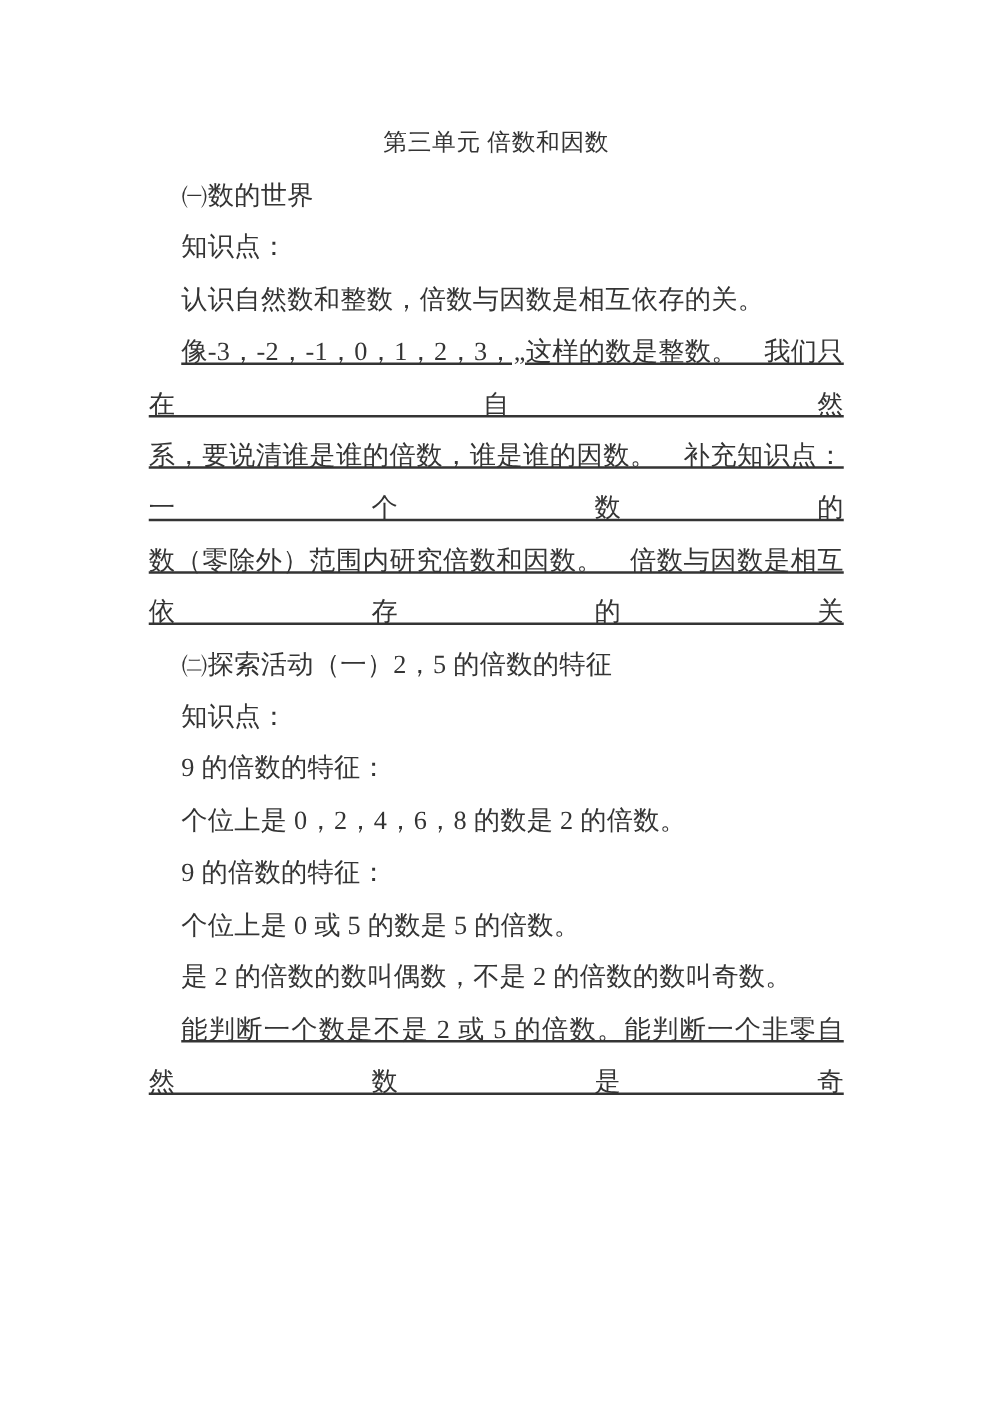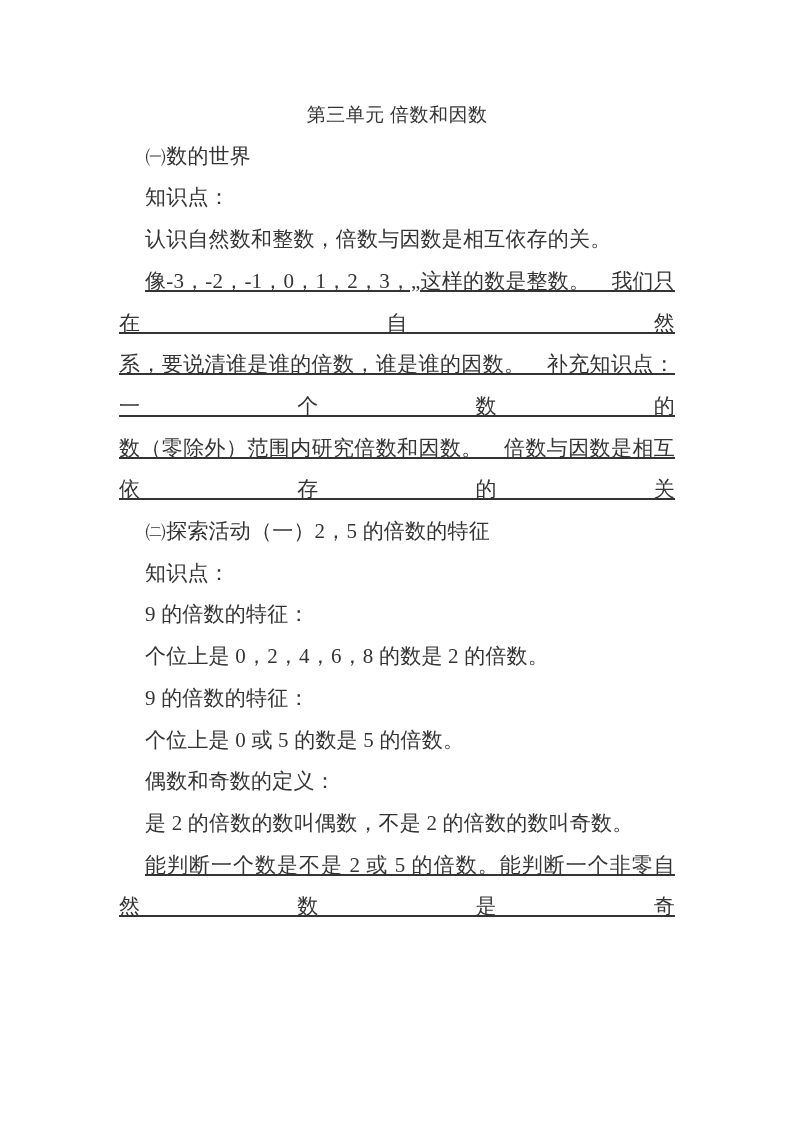--- a/index.html
+++ b/index.html
@@ -52,17 +52,16 @@
       <div class="line indent">认识自然数和整数，倍数与因数是相互依存的关。</div>
       <div class="line indent justify">像-3，-2，-1，0，1，2，3，„这样的数是整数。　我们只在自然</div>
       <div class="line justify">系，要说清谁是谁的倍数，谁是谁的因数。　补充知识点：一个数的</div>
       <div class="line justify">数（零除外）范围内研究倍数和因数。　倍数与因数是相互依存的关</div>
       <div class="line indent">㈡探索活动（一）2，5 的倍数的特征</div>
       <div class="line indent">知识点：</div>
       <div class="line indent">9 的倍数的特征：</div>
       <div class="line indent">个位上是 0，2，4，6，8 的数是 2 的倍数。</div>
       <div class="line indent">9 的倍数的特征：</div>
       <div class="line indent">个位上是 0 或 5 的数是 5 的倍数。</div>
-      <div class="line indent">偶数和奇数的定义：</div>
       <div class="line indent">是 2 的倍数的数叫偶数，不是 2 的倍数的数叫奇数。</div>
       <div class="line indent justify">能判断一个数是不是 2 或 5 的倍数。能判断一个非零自然数是奇</div>
     </div>
 </div>
 
 </body></html>

